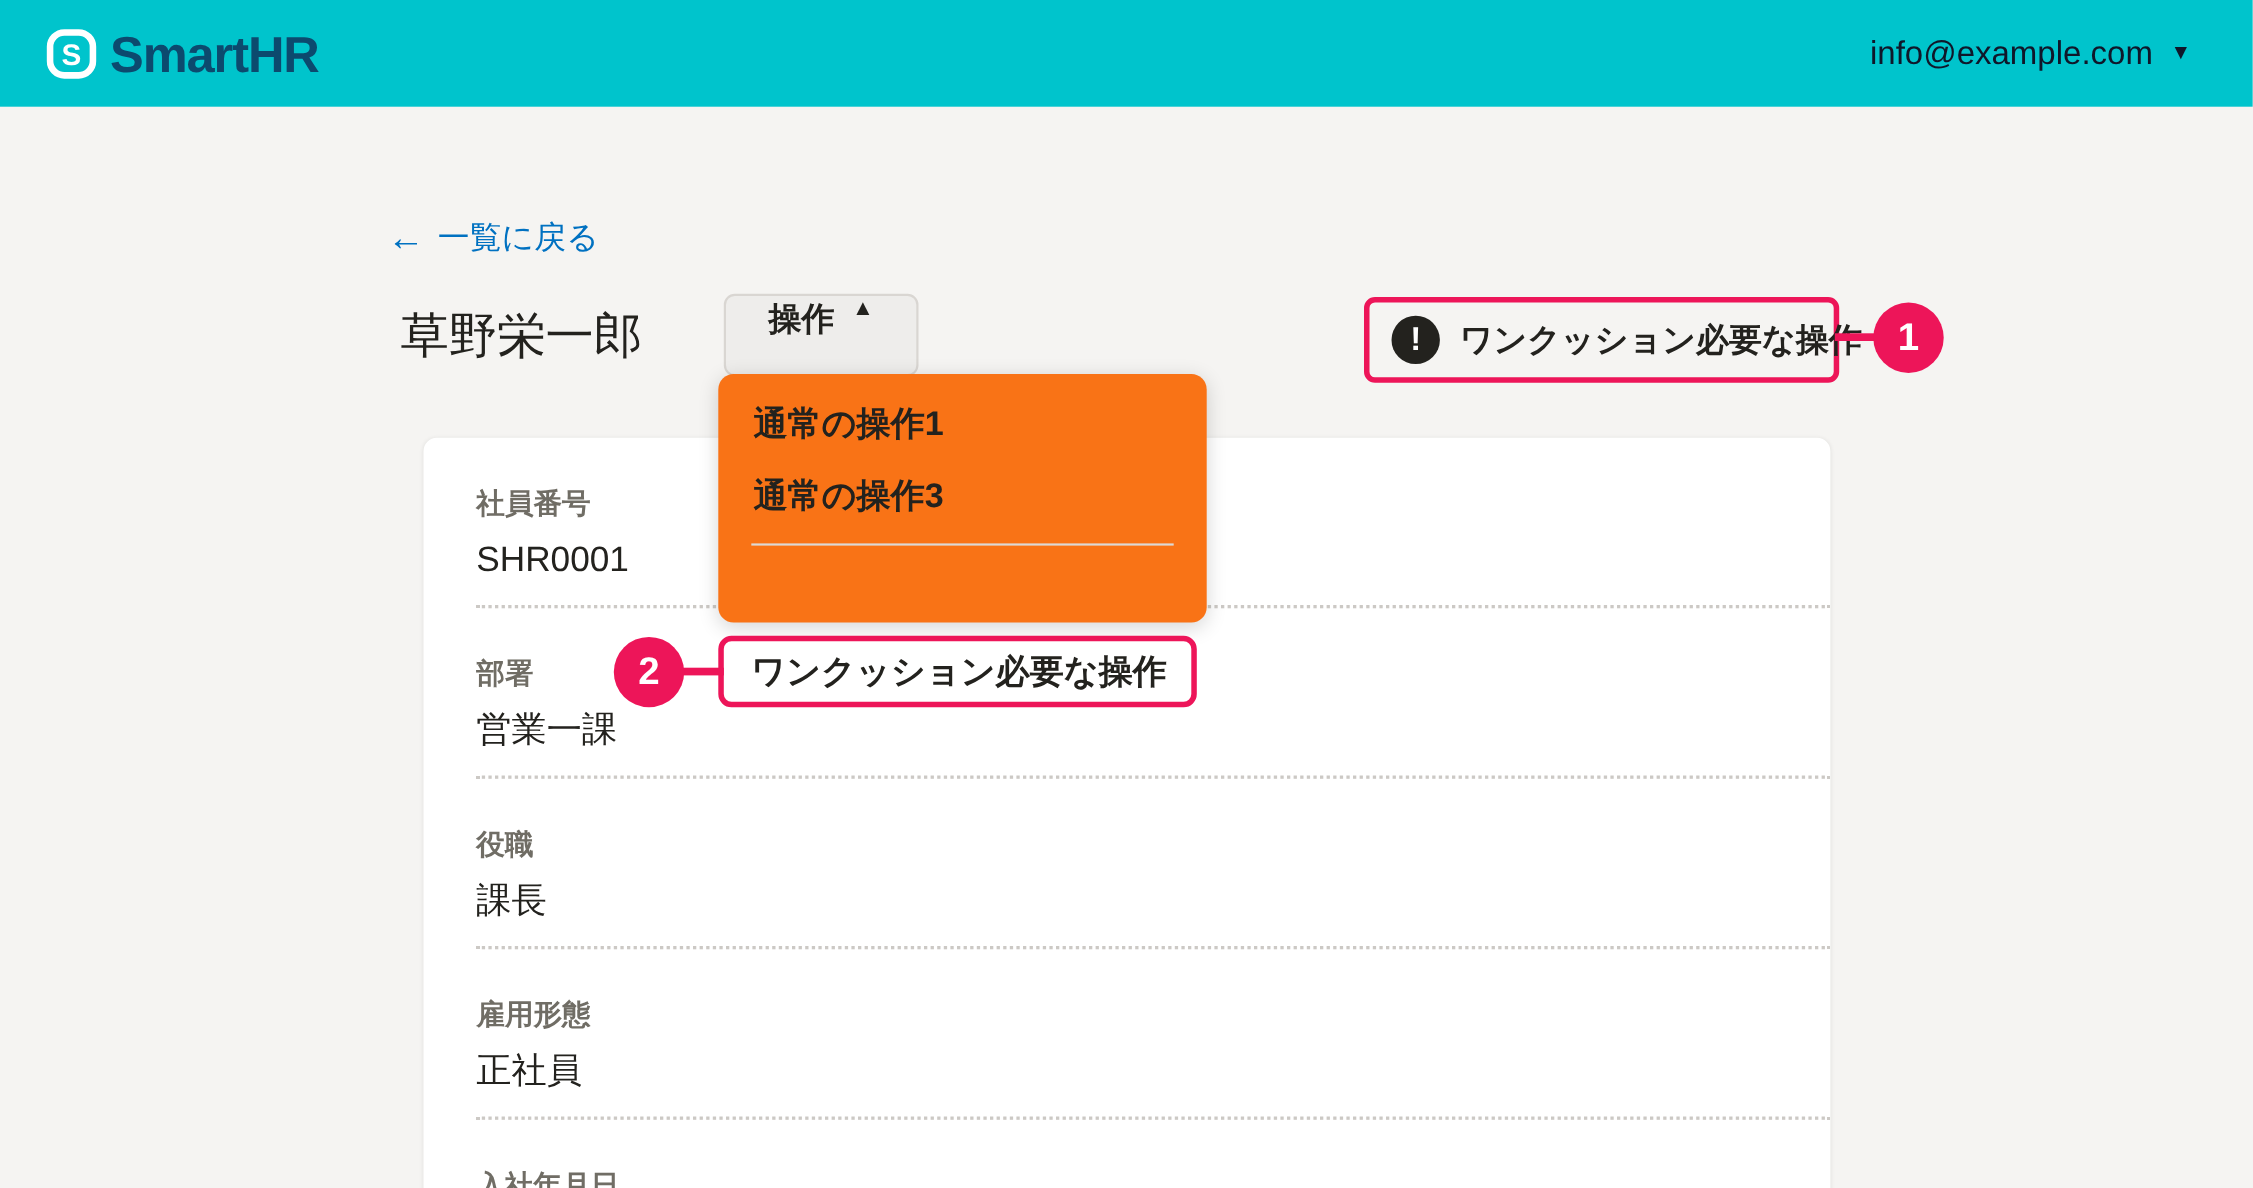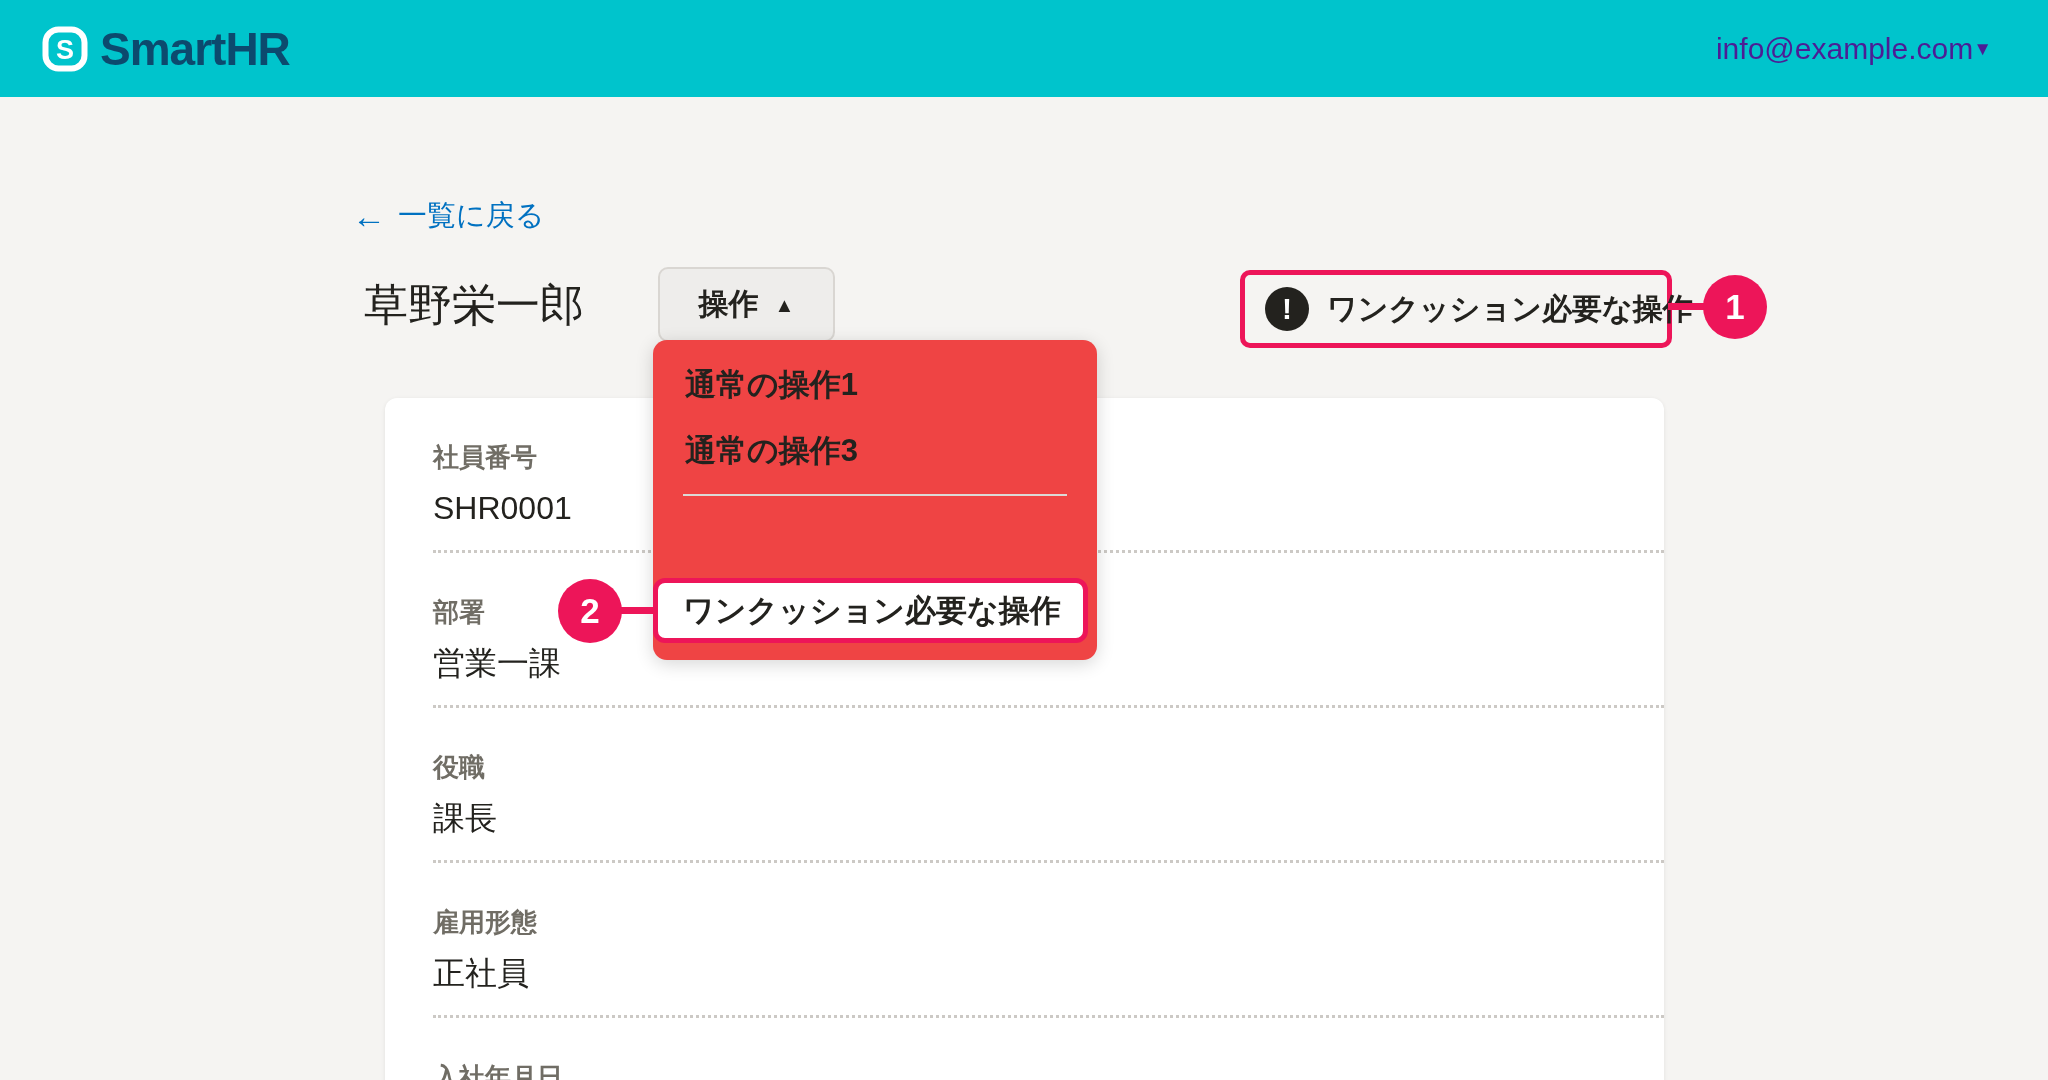--- a/index.html
+++ b/index.html
@@ -10,38 +10,38 @@
     color:#23221e;
   }
   
   .app-header{
     position:absolute;left:0;top:0;width:2048px;height:97px;
     background:#00c4cc;display:flex;align-items:center;justify-content:space-between;
     box-sizing:border-box;padding:0 56px 0 42px;
   }
   .brand{display:flex;align-items:center;gap:12px;}
   .brand-name{color:#0c4a6e;font-size:46px;font-weight:700;letter-spacing:-1px;}
-  .user-menu{display:flex;align-items:center;color:#4c1d95;cursor:pointer;}
+  .user-menu{display:flex;align-items:center;gap:16px;color:#0f172a;cursor:pointer;}
   .user-email{font-size:30px;}
   .caret-down{font-size:19px;line-height:1;}
   
   .back-link{
     position:absolute;left:352px;top:196px;display:flex;align-items:center;gap:12px;
     color:#0071c1;font-size:29px;text-decoration:none;cursor:pointer;
   }
   .back-arrow{font-size:34px;font-weight:700;line-height:1;}
   
   .page-title{
     position:absolute;left:364px;top:276px;margin:0;
     font-size:44px;font-weight:500;color:#23221e;
   }
   .action-btn{
     position:absolute;left:658px;top:267px;width:177px;height:75px;
     background:#eeedeb;border:2px solid #d9d6d2;border-radius:10px;
-    display:flex;align-items:center;justify-content:center;gap:16px;
+    display:flex;align-items:flex-start;justify-content:center;gap:16px;
     font-family:inherit;font-size:30px;font-weight:700;color:#23221e;cursor:pointer;
     box-sizing:border-box;
   }
   .caret-up{font-size:20px;line-height:1;}
   
   .callout{
     position:absolute;left:1240px;top:270px;width:432px;height:78px;
     border:5px solid #ed1559;border-radius:10px;box-sizing:border-box;
     display:flex;align-items:center;gap:18px;padding-left:20px;
   }
@@ -66,22 +66,22 @@
     position:absolute;left:385px;top:398px;width:1279px;height:800px;
     background:#fff;border-radius:12px;box-shadow:0 1px 4px rgba(0,0,0,0.08);
     z-index:1;
   }
   .field{padding:42px 16px 0 48px;}
   .field-label{font-size:26px;font-weight:700;color:#706d65;line-height:34px;}
   .field-value{font-size:32px;color:#23221e;line-height:44px;margin-top:12px;}
   .dotted-divider{margin:20px 0 0 48px;border-top:3px dotted #ccc9c5;height:0;}
   
   .dropdown{
-    position:absolute;left:653px;top:340px;width:444px;height:320px;
-    background:#ef4444;border-radius:14px;box-shadow:0 4px 18px rgba(0,0,0,0.16);
+    position:absolute;left:653px;top:340px;width:444px;height:226px;
+    background:#f97316;border-radius:14px;box-shadow:0 4px 18px rgba(0,0,0,0.16);
     z-index:10;box-sizing:border-box;padding-top:12px;
   }
   .menu-item{
     height:66px;display:flex;align-items:center;padding-left:32px;
     font-size:31px;font-weight:700;color:#23221e;cursor:pointer;
   }
   .menu-divider{margin:10px 30px 0 30px;border-top:2px solid #dcd9d6;height:0;}
   .highlight-box{
     position:absolute;left:653px;top:578px;width:435px;height:65px;
     border:5px solid #ed1559;border-radius:12px;box-sizing:border-box;

